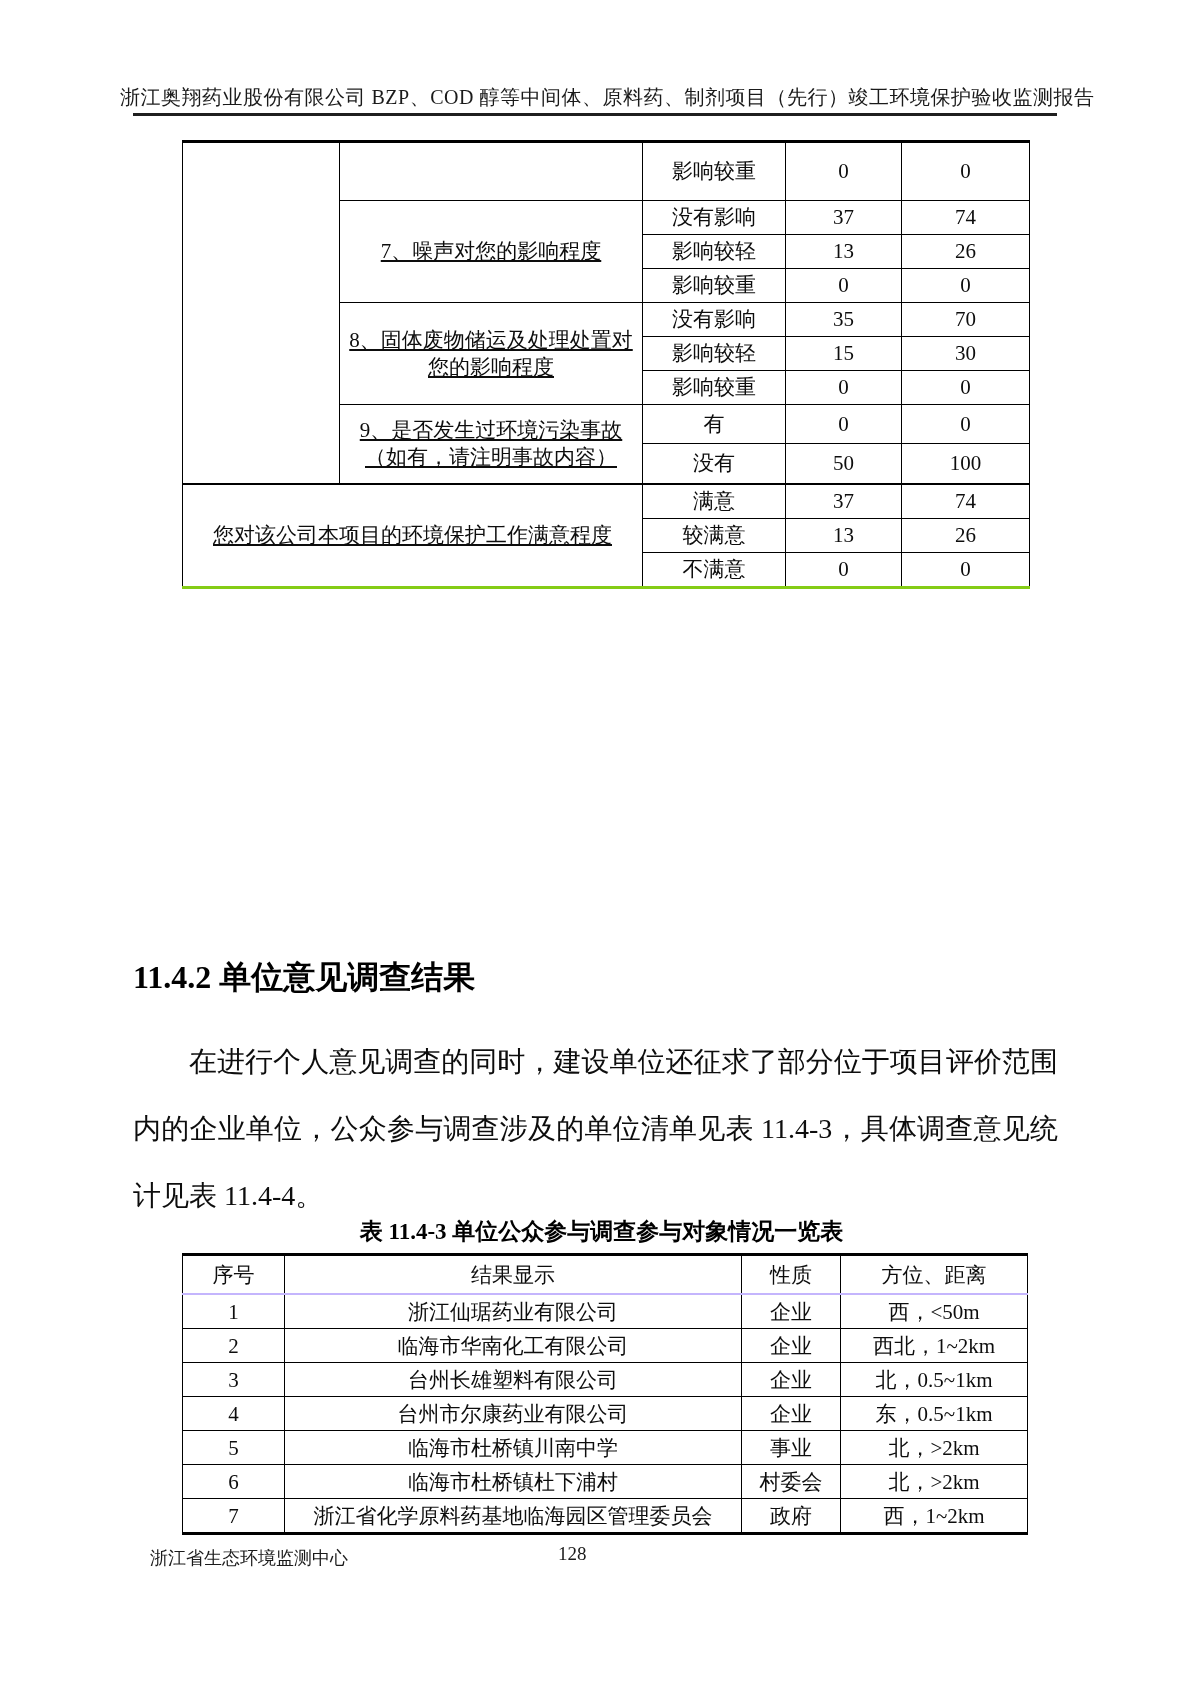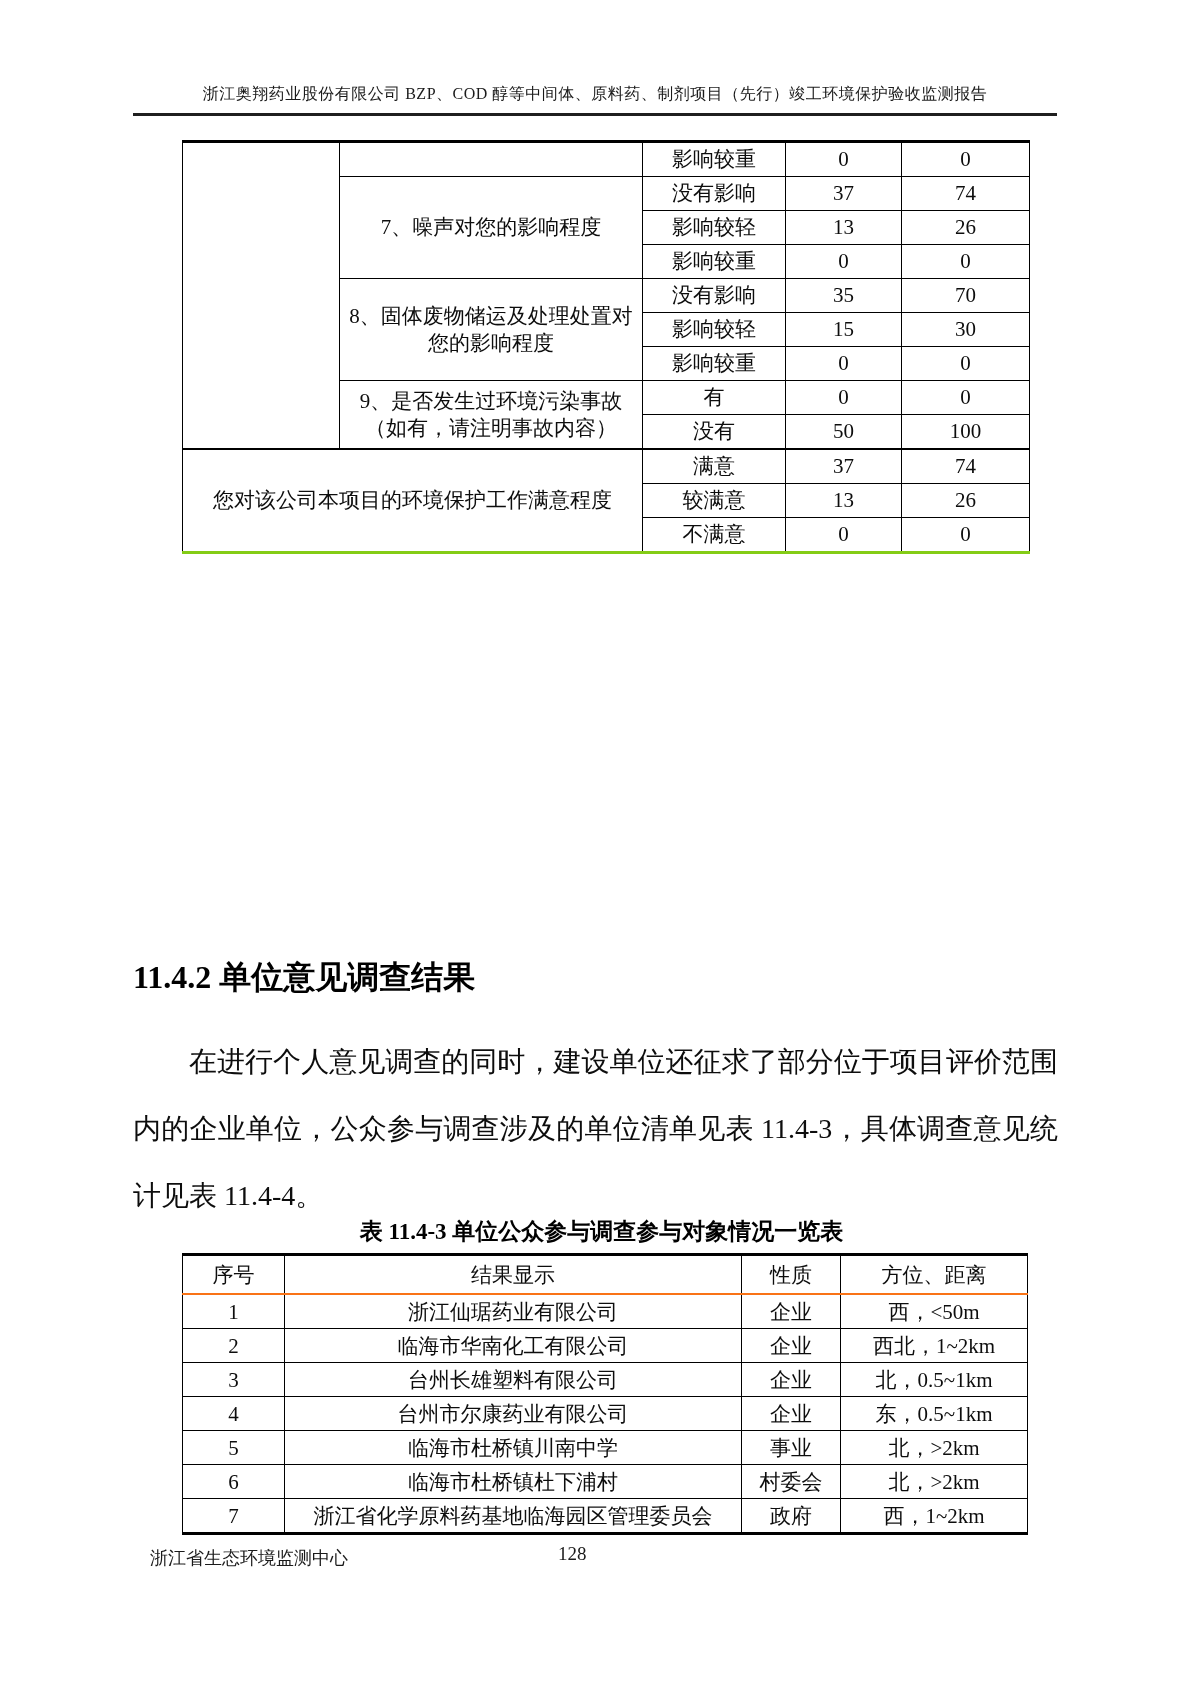--- a/index.html
+++ b/index.html
@@ -8,37 +8,37 @@
     width:1190px;height:1683px;
     margin:0 auto;
     background:#ffffff;
     font-family:"Liberation Serif","DejaVu Serif",serif;
     color:#111111;
     overflow:hidden;
   }
   
   .doc-header{
     position:absolute;top:84px;left:120px;width:950px;
-    text-align:center;font-size:16px;letter-spacing:0.5px;color:#1a1a1a;
+    text-align:center;font-size:20px;letter-spacing:0.5px;color:#1a1a1a;
     white-space:nowrap;
   }
   .doc-header-rule{
     position:absolute;top:113px;left:133px;width:924px;height:3px;
     background:#1f1f1f;
   }
   
   table{border-collapse:collapse;table-layout:fixed;}
   td{border:1px solid #000;text-align:center;vertical-align:middle;
      padding:0 4px;font-size:21px;color:#0d0d0d;overflow:hidden;}
   .survey-table{
     position:absolute;top:140px;left:182px;width:847px;
     border-top:3px solid #000;border-bottom:3px solid #84cc16;
   }
   .survey-table td{height:33px;line-height:27px;}
-  .survey-table td.q{padding:0 8px;}
+  .survey-table td.q{padding:12px 8px;text-decoration:underline;}
   .sat-row-line{border-top:2px solid #000;}
   
   .para{
     position:absolute;left:133px;width:925px;
     font-size:28px;color:#0d0d0d;
     text-align:justify;text-justify:inter-ideograph;
     text-indent:2em;margin:0;
   }
   .para-1{top:509px;line-height:72px;}
   .para-2{top:1028px;line-height:67px;}
@@ -49,21 +49,21 @@
   .table-caption{
     position:absolute;top:1210px;left:133px;width:925px;
     text-align:center;font-size:23px;font-weight:bold;color:#000;margin:6px;
   }
   
   .units-table{
     position:absolute;top:1253px;left:182px;width:845px;
     border-top:3px solid #000;border-bottom:3px solid #000;
   }
   .units-table td{height:33px;line-height:28px;}
-  .units-table tr.head td{height:37px;border-bottom:2px solid #f97316;text-align:center;}
+  .units-table tr.head td{height:37px;border-bottom:2px solid #c4b5fd;text-align:center;}
   
   .footer-org{
     position:absolute;top:1546px;left:150px;
     font-size:18px;color:#1a1a1a;white-space:nowrap;
   }
   .footer-page{
     position:absolute;top:1543px;left:558px;
     font-size:19px;color:#1a1a1a;
   }
 </style>

